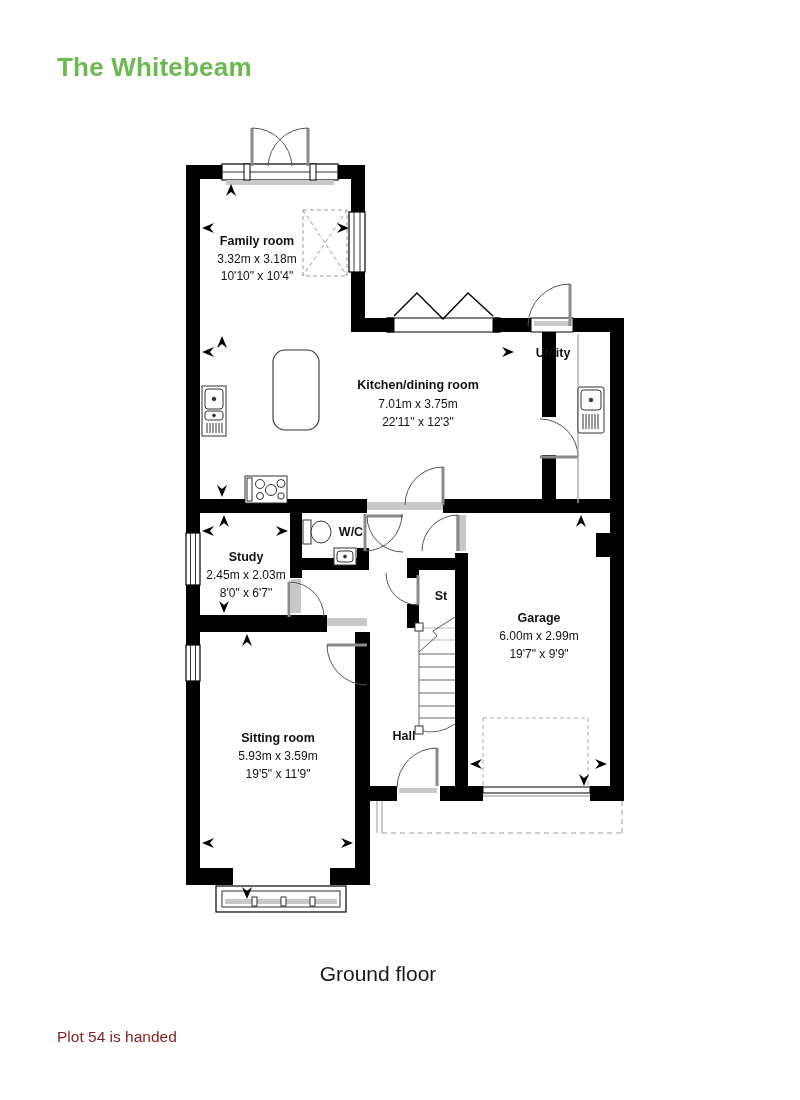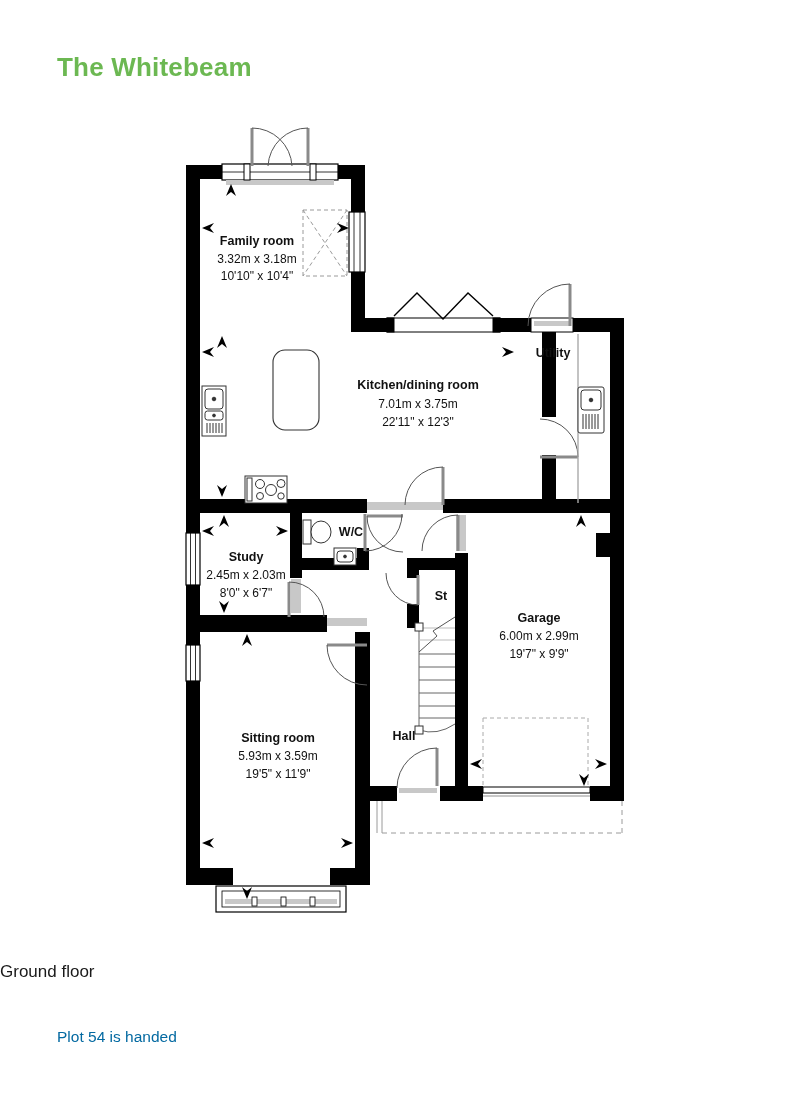--- a/index.html
+++ b/index.html
@@ -1,19 +1,19 @@
 <!DOCTYPE html>
 <html><head>
 <meta charset="utf-8">
 <style>
   html,body{margin:0;padding:0;background:#ffffff;}
   body{width:800px;height:1100px;position:relative;font-family:"Liberation Sans",sans-serif;color:#1a1a1a;}
   .page-title{position:absolute;left:57px;top:52px;margin:0;font-size:26px;font-weight:bold;letter-spacing:.2px;}
-  .floor-caption{position:absolute;left:0;top:962px;width:756px;text-align:left;font-size:17px;color:#1a1a1a;}
-  .footnote{position:absolute;left:57px;top:1028px;font-size:15.5px;color:#0369a1;}
+  .floor-caption{position:absolute;left:0;top:962px;width:756px;text-align:center;font-size:21px;color:#1a1a1a;}
+  .footnote{position:absolute;left:57px;top:1028px;font-size:15.5px;color:#7f1d1d;}
   svg{position:absolute;left:0;top:0;}
   svg text{font-family:"Liberation Sans",sans-serif;fill:#111;}
   .rname{font-size:12.5px;font-weight:bold;}
   .rdim{font-size:12px;}
 </style>
 </head>
 <body>
 
 <h1 class="page-title" style="color:#6cb852;">The Whitebeam</h1>
 

